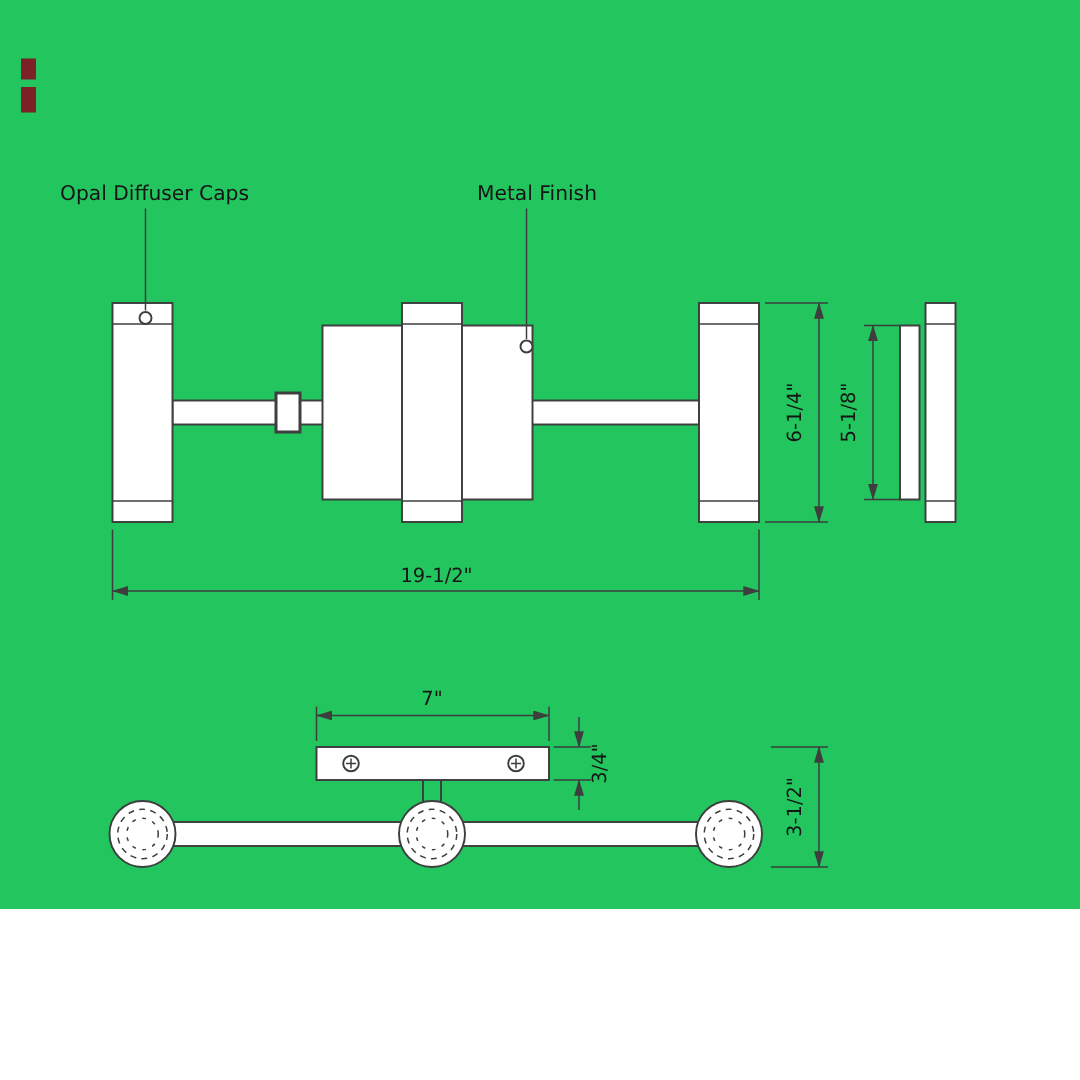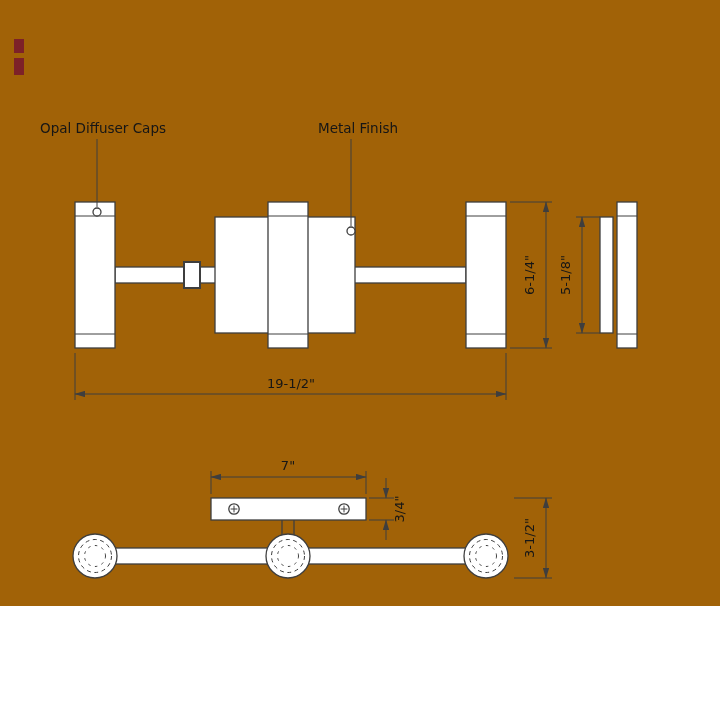--- a/index.html
+++ b/index.html
@@ -4,21 +4,21 @@
 <style>
   html, body {
     margin: 0;
     padding: 0;
     background: #ffffff;
   }
   .canvas {
     position: relative;
     width: 720px;
     height: 606px;
-    background: #a16207;
+    background: #22c55e;
     font-family: "DejaVu Sans", "Liberation Sans", sans-serif;
     overflow: hidden;
   }
   svg { display: block; }
   .ol   { fill: #ffffff; stroke: #3e3e3e; stroke-width: 1.3; }
   .joint{ stroke-width: 2; }
   .ln   { fill: none; stroke: #3e3e3e; stroke-width: 1.3; }
   .thin { fill: none; stroke: #3e3e3e; stroke-width: 1; }
   .dim  { fill: none; stroke: #3e3e3e; stroke-width: 1; }
   .dash1{ stroke-dasharray: 4 3.5; }

